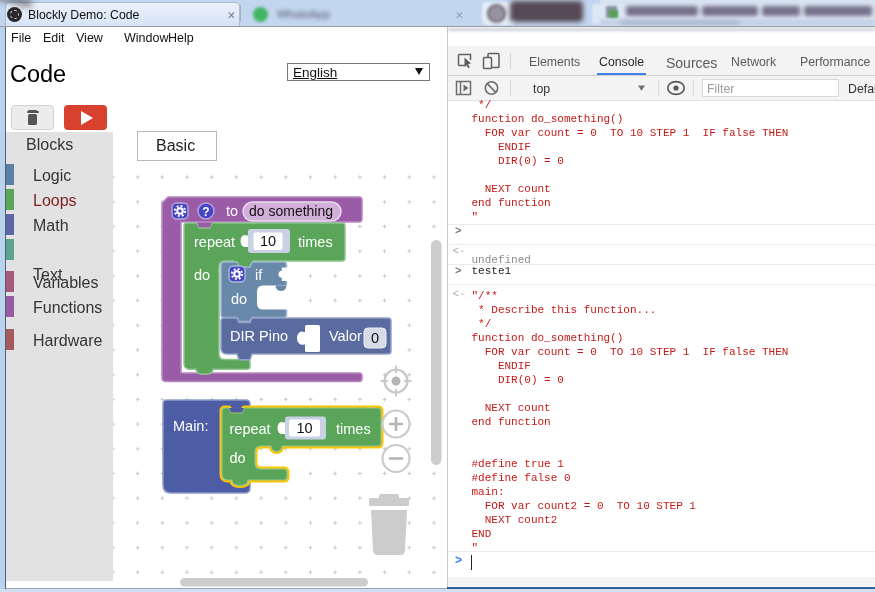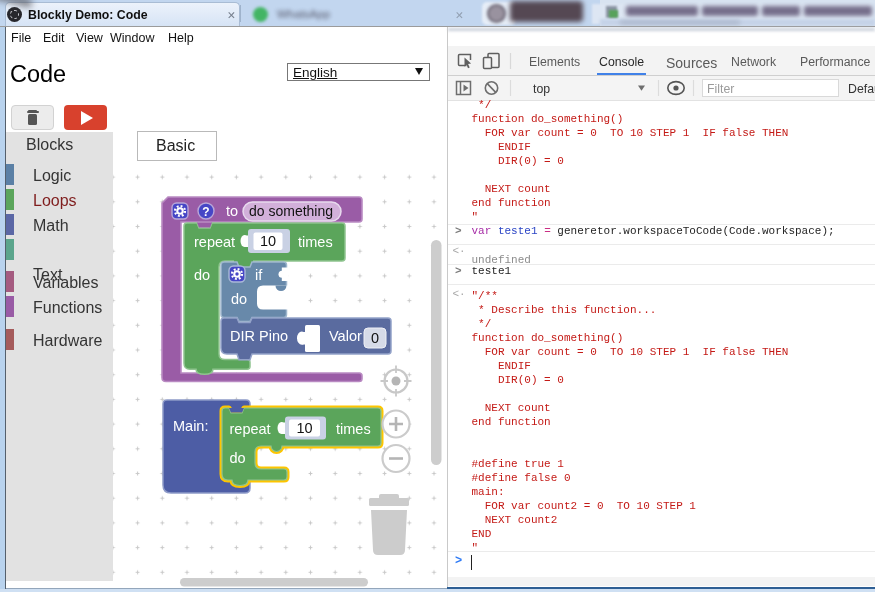--- a/index.html
+++ b/index.html
@@ -12,21 +12,21 @@
 </head>
 <body>
 <div id="root">
 
   <div class="abs" style="left:0;top:0;width:875px;height:27px;background:#c2d6ef;"></div>
   <div class="abs" style="left:600px;top:0;width:275px;height:27px;background:#d8e3f1;"></div>
 
   <div class="abs" style="left:5px;top:2px;width:235px;height:25px;background:linear-gradient(#ecf2fb,#d5e3f5);border:1px solid #a9bcd4;border-bottom:none;border-radius:5px 5px 0 0;box-sizing:border-box;"></div>
   <div class="abs" style="left:7px;top:7px;width:15px;height:15px;border-radius:50%;background:#27272c;"></div>
   <div class="abs" style="left:10px;top:10px;width:9px;height:9px;border-radius:50%;border:1px dashed #cfcfd6;box-sizing:border-box;"></div>
-  <div class="abs" style="left:28px;top:8px;font-size:12.3px;color:#101010;font-weight:bold;">Blockly Demo: Code</div>
+  <div class="abs" style="left:28px;top:8px;font-size:12.3px;color:#101010;">Blockly Demo: Code</div>
   <div class="abs" style="left:227px;top:9px;font-size:10.5px;color:#77808e;">✕</div>
 
   <div class="abs" style="left:253px;top:6.5px;width:15px;height:15px;border-radius:50%;background:#42b564;filter:blur(1.5px);"></div>
   <div class="abs" style="left:277px;top:8px;font-size:11.5px;color:#49495a;filter:blur(2px);opacity:.9;">WhatsApp</div>
   <div class="abs" style="left:240px;top:5px;width:1px;height:17px;background:#9fb3cc;"></div>
   <div class="abs" style="left:455px;top:9px;font-size:10.5px;color:#92a0b2;">✕</div>
 
   <div class="abs" style="left:482px;top:2px;width:34px;height:23px;background:#e6edf7;border-radius:5px;filter:blur(1.2px);"></div>
   <div class="abs" style="left:487px;top:4px;width:19px;height:19px;border-radius:50%;background:#99929f;border:2.5px solid #6a6472;box-sizing:border-box;filter:blur(1.8px);"></div>
   <div class="abs" style="left:510px;top:1px;width:73px;height:21px;background:#554853;border-radius:4px;filter:blur(2.5px);"></div>
@@ -44,21 +44,21 @@
 
   <div class="abs" style="left:0px;top:26px;width:875px;height:1.2px;background:#9b9b9b;"></div>
   <div class="abs" style="left:448px;top:27.5px;width:427px;height:3px;background:#a7b1c2;filter:blur(1.5px);opacity:.6;"></div>
 
   <div class="abs" style="left:0;top:27px;width:4.5px;height:565px;background:#b9d3ee;"></div>
   <div class="abs" style="left:4.5px;top:27px;width:1.5px;height:565px;background:#55606c;"></div>
 
   <div class="abs" style="left:11px;top:31px;font-size:12.5px;color:#111;">File</div>
   <div class="abs" style="left:43px;top:31px;font-size:12.5px;color:#111;">Edit</div>
   <div class="abs" style="left:76px;top:31px;font-size:12.5px;color:#111;">View</div>
-  <div class="abs" style="left:110px;top:31px;font-size:12.5px;color:#111;">Window</div>
+  <div class="abs" style="left:124px;top:31px;font-size:12.5px;color:#111;">Window</div>
   <div class="abs" style="left:168px;top:31px;font-size:12.5px;color:#111;">Help</div>
 
   <div class="abs" style="left:10px;top:61px;font-size:23.5px;color:#000;">Code</div>
   <div class="abs" style="left:287px;top:63px;width:143px;height:18px;background:#fff;border:1.2px solid #777;box-sizing:border-box;"></div>
   <div class="abs" style="left:293px;top:65px;font-size:13.5px;color:#111;text-decoration:underline;">English</div>
   <div class="abs" style="left:415px;top:68px;width:0;height:0;border-left:4.5px solid transparent;border-right:4.5px solid transparent;border-top:7px solid #111;"></div>
 
   <div class="abs" style="left:11px;top:105px;width:43px;height:24.5px;background:#ececec;border:1.2px solid #d2d2d2;border-radius:4px;box-sizing:border-box;"></div>
 
   <div class="abs" style="left:28px;top:109.5px;width:9px;height:2px;background:#555;border-radius:1px;"></div>
@@ -246,21 +246,20 @@
 function do_something()
   FOR var count = 0  TO 10 STEP 1  IF false THEN
     ENDIF
     DIR(0) = 0
 
   NEXT count
 end function
 "</div>
   <div class="abs" style="left:448.2px;top:223.5px;width:427px;height:1px;background:#ebebeb;"></div>
   <div class="abs mono" style="left:455px;top:224px;color:#7a7a7a;font-weight:bold;">&gt;</div>
-  <div class="abs mono" style="left:471.5px;top:224px;color:#242424;"><span style="color:#a62ba6;">var</span> <span style="color:#2b45c5;">teste1</span> <span style="color:#ca2f84;">=</span> generetor.workspaceToCode(Code.workspace);</div>
   <div class="abs" style="left:448.2px;top:244px;width:427px;height:1px;background:#ebebeb;"></div>
   <div class="abs mono" style="left:452.5px;top:244px;color:#a8a8a8;">&lt;·</div>
   <div class="abs mono" style="left:471.5px;top:244px;color:#8c8c8c;margin-top:9px;">undefined</div>
   <div class="abs" style="left:448.2px;top:263.5px;width:427px;height:1px;background:#ebebeb;"></div>
   <div class="abs mono" style="left:455px;top:264px;color:#7a7a7a;font-weight:bold;">&gt;</div>
   <div class="abs mono" style="left:471.5px;top:264px;color:#242424;">teste1</div>
   <div class="abs" style="left:448.2px;top:283.5px;width:427px;height:1px;background:#ebebeb;"></div>
   <div class="abs mono" style="left:452.5px;top:287px;color:#a8a8a8;">&lt;·</div>
   <div class="abs mono red" style="left:471.5px;top:289px;">"/**
  * Describe this function...

